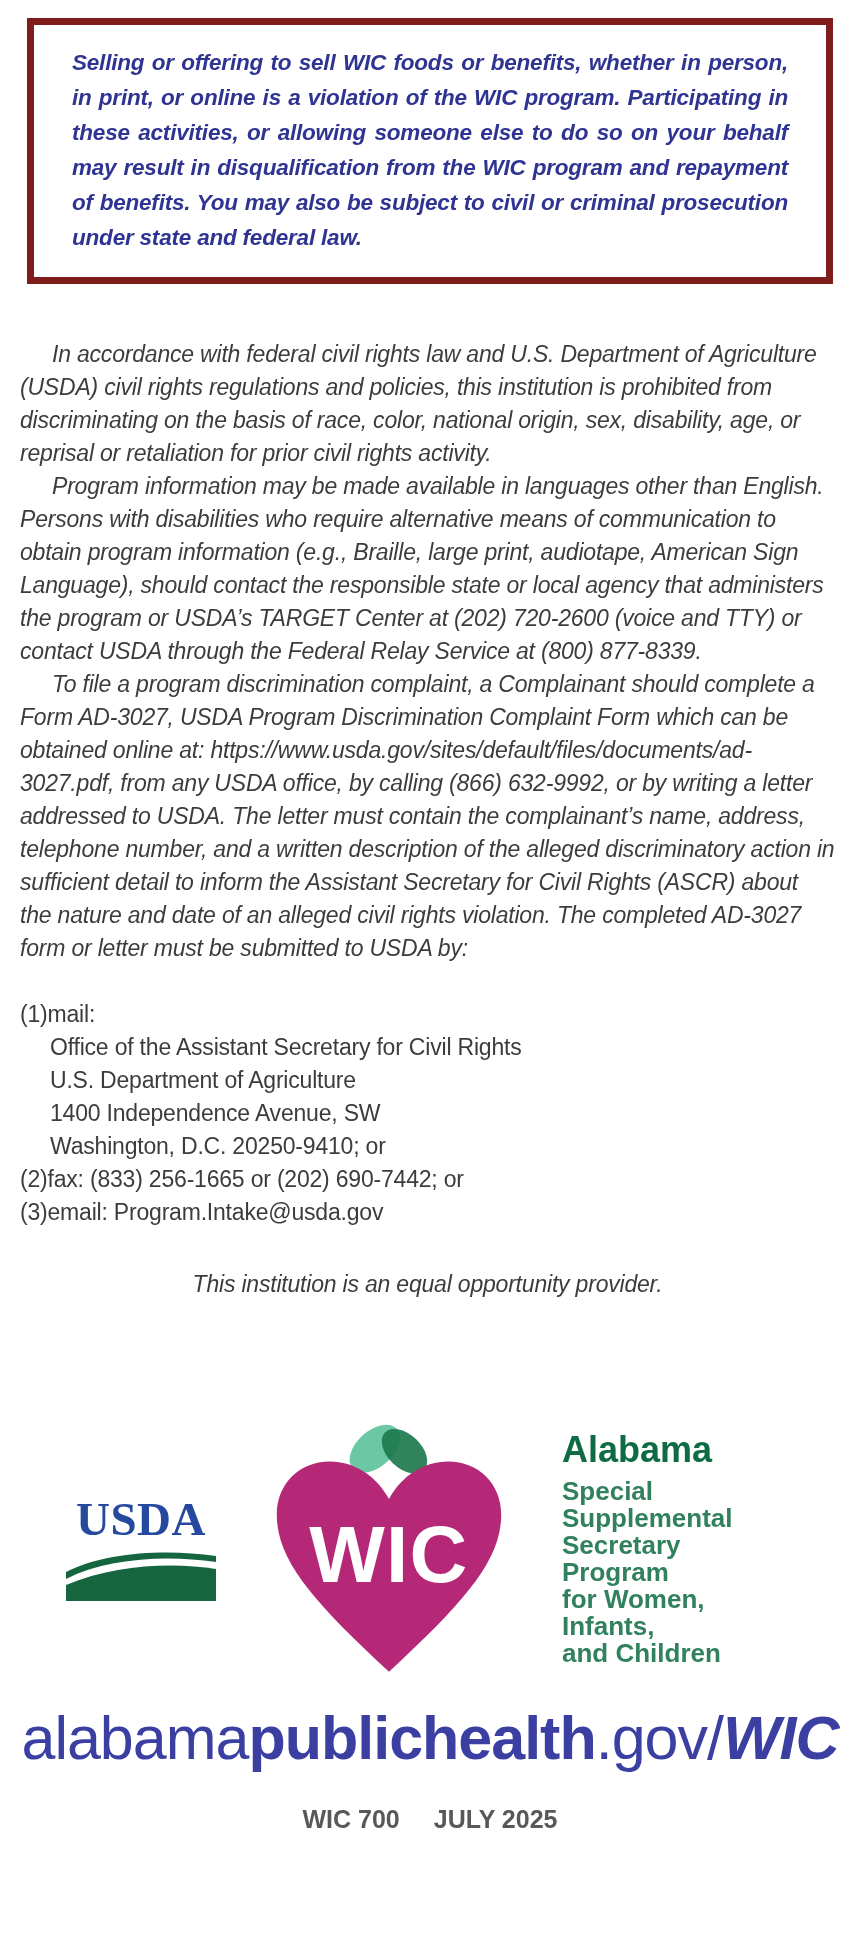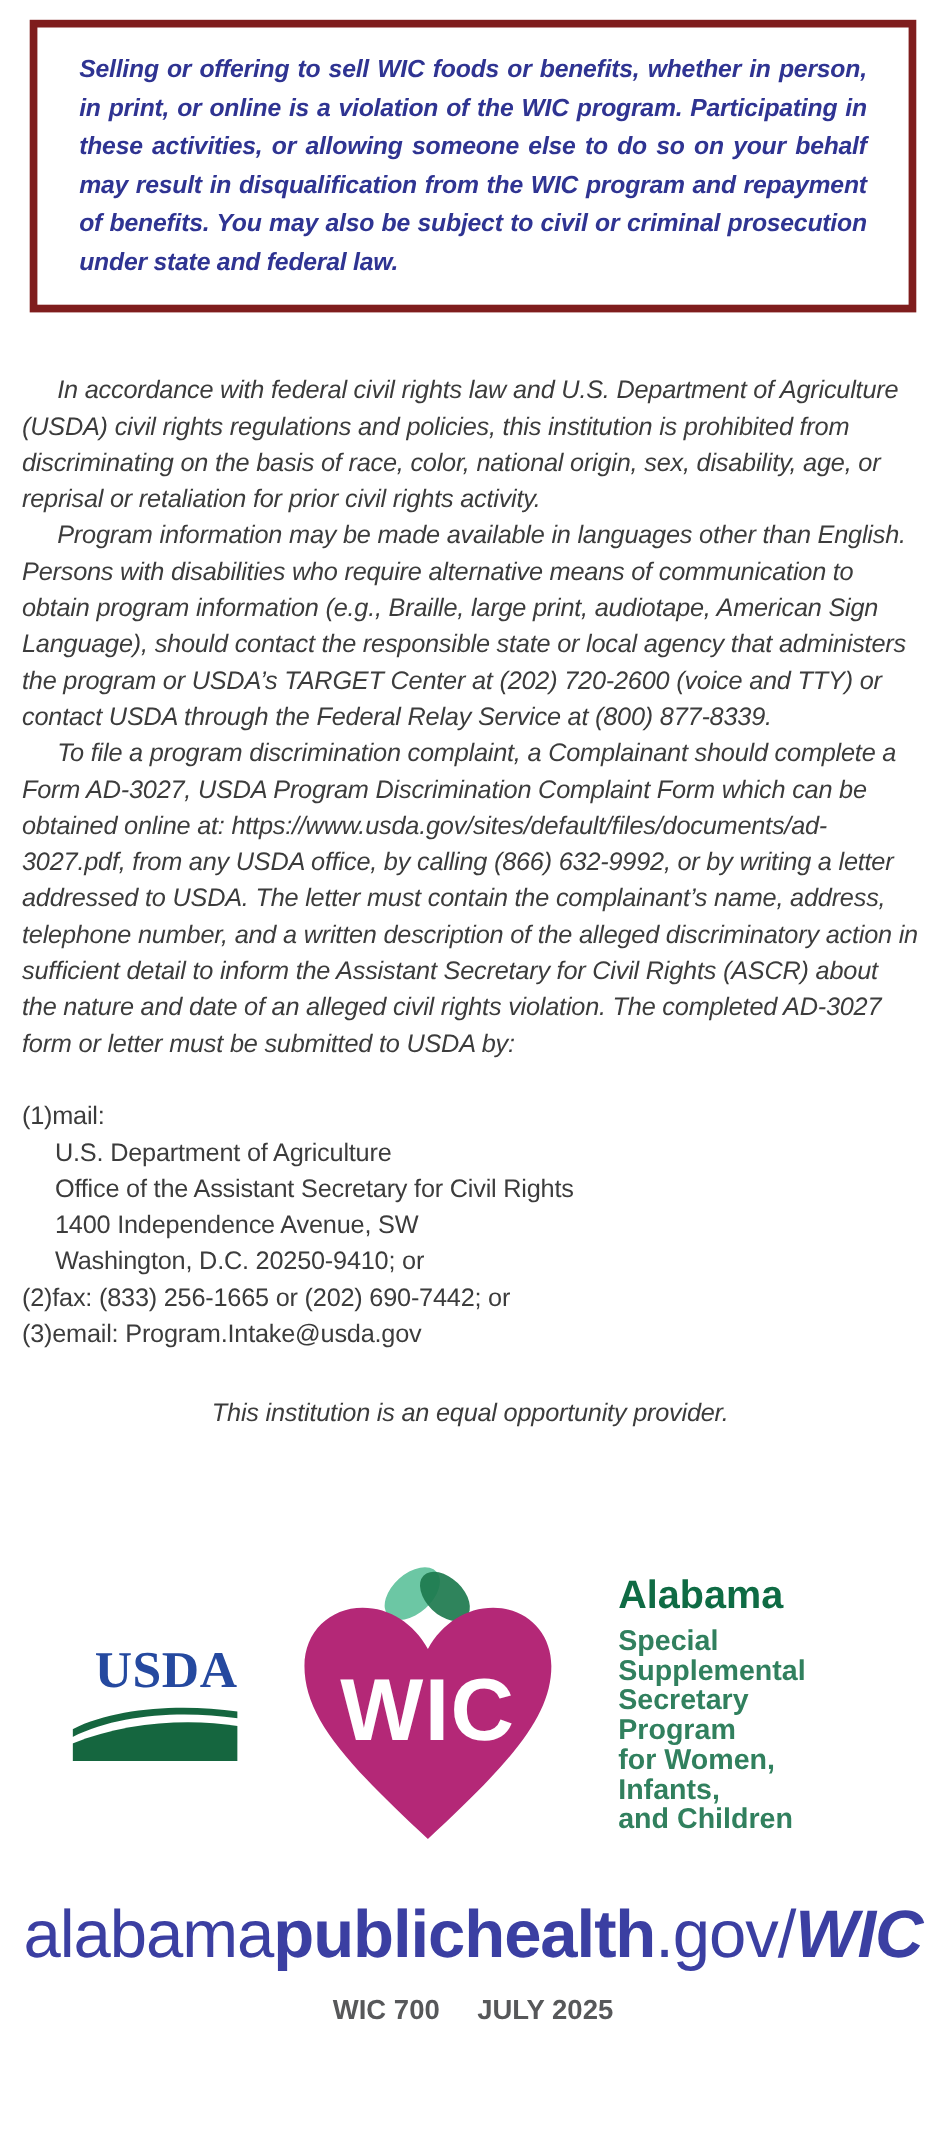--- a/index.html
+++ b/index.html
@@ -49,21 +49,21 @@
   }
 
   
   .logos-row {
     margin-top: 118px;
     display: flex;
     align-items: center;
     justify-content: center;
     gap: 42px;
   }
-  .usda-logo { width: 150px; text-align: right; }
+  .usda-logo { width: 150px; text-align: center; }
   .usda-wordmark {
     font-family: "Liberation Serif", serif;
     font-weight: bold;
     font-size: 47px;
     line-height: 48px;
     color: #25499f;
     letter-spacing: 0.5px;
   }
   .usda-field { display: block; margin-top: 2px; }
 
@@ -79,33 +79,33 @@
   }
   .alabama-sub {
     font-size: 26px;
     line-height: 27px;
     color: #31805e;
     font-weight: bold;
   }
 
   
   .url-line {
-    margin-top: 46px;
+    margin-top: 26px;
     text-align: center;
     font-size: 61px;
     letter-spacing: -1px;
     color: #3b3fa2;
     white-space: nowrap;
   }
   .url-line .reg { font-weight: normal; }
   .url-line .bold { font-weight: bold; }
   .url-line .bold-italic { font-weight: bold; font-style: italic; }
 
   .pub-line {
-    margin-top: 20px;
+    margin-top: 32px;
     text-align: center;
     font-size: 25px;
     font-weight: bold;
     color: #57585a;
     letter-spacing: 0px;
     padding-bottom: 24px;
   }
   .pub-line .pub-code { margin-right: 34px; }
 </style>
 </head>
@@ -119,22 +119,22 @@
 
   <div class="content">
     <p class="para">In accordance with federal civil rights law and U.S. Department of Agriculture (USDA) civil rights regulations and policies, this institution is prohibited from discriminating on the basis of race, color, national origin, sex, disability, age, or reprisal or retaliation for prior civil rights activity.</p>
     <p class="para">Program information may be made available in languages other than English. Persons with disabilities who require alternative means of communication to obtain program information (e.g., Braille, large print, audiotape, American Sign Language), should contact the responsible state or local agency that administers the program or USDA’s TARGET Center at (202) 720-2600 (voice and TTY) or contact USDA through the Federal Relay Service at (800) 877-8339.</p>
     <p class="para">To file a program discrimination complaint, a Complainant should complete a Form AD-3027, USDA Program Discrimination Complaint Form which can be obtained online at:  https://www.usda.gov/sites/default/files/documents/ad-3027.pdf, from any USDA office, by calling (866) 632-9992, or by writing a letter addressed to USDA. The letter must contain the complainant’s name, address, telephone number, and a written description of the alleged discriminatory action in sufficient detail to inform the Assistant Secretary for Civil Rights (ASCR) about the nature and date of an alleged civil rights violation. The completed AD-3027 form or letter must be submitted to USDA by:</p>
 
     <div class="submission-list">
       <div class="list-item">
         <div class="line">(1)mail:</div>
         <div class="sublines">
+          <div>Office of the Assistant Secretary for Civil Rights</div>
           <div>U.S. Department of Agriculture</div>
-          <div>Office of the Assistant Secretary for Civil Rights</div>
           <div>1400 Independence Avenue, SW</div>
           <div>Washington, D.C. 20250-9410; or</div>
         </div>
       </div>
       <div class="list-item">
         <div class="line">(2)fax: (833) 256-1665 or (202) 690-7442; or</div>
       </div>
       <div class="list-item">
         <div class="line">(3)email: Program.Intake@usda.gov</div>
       </div>

